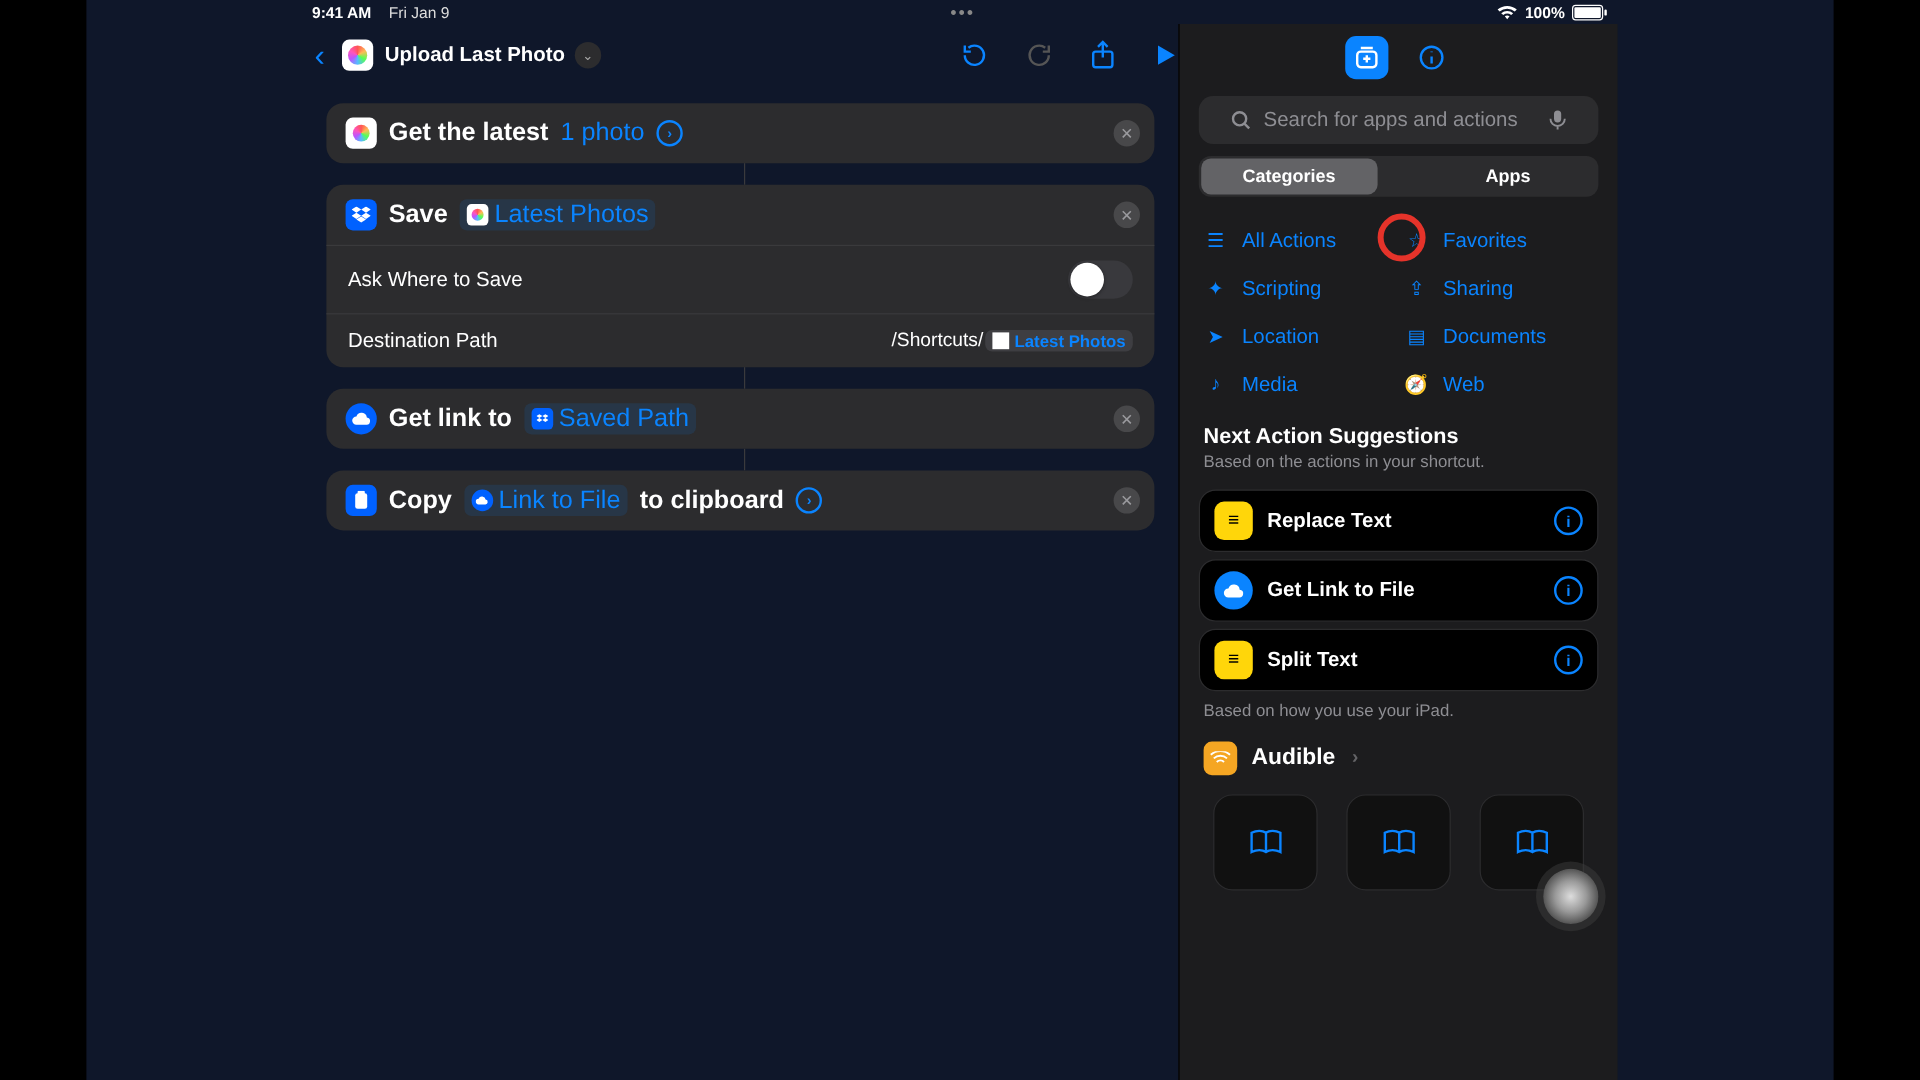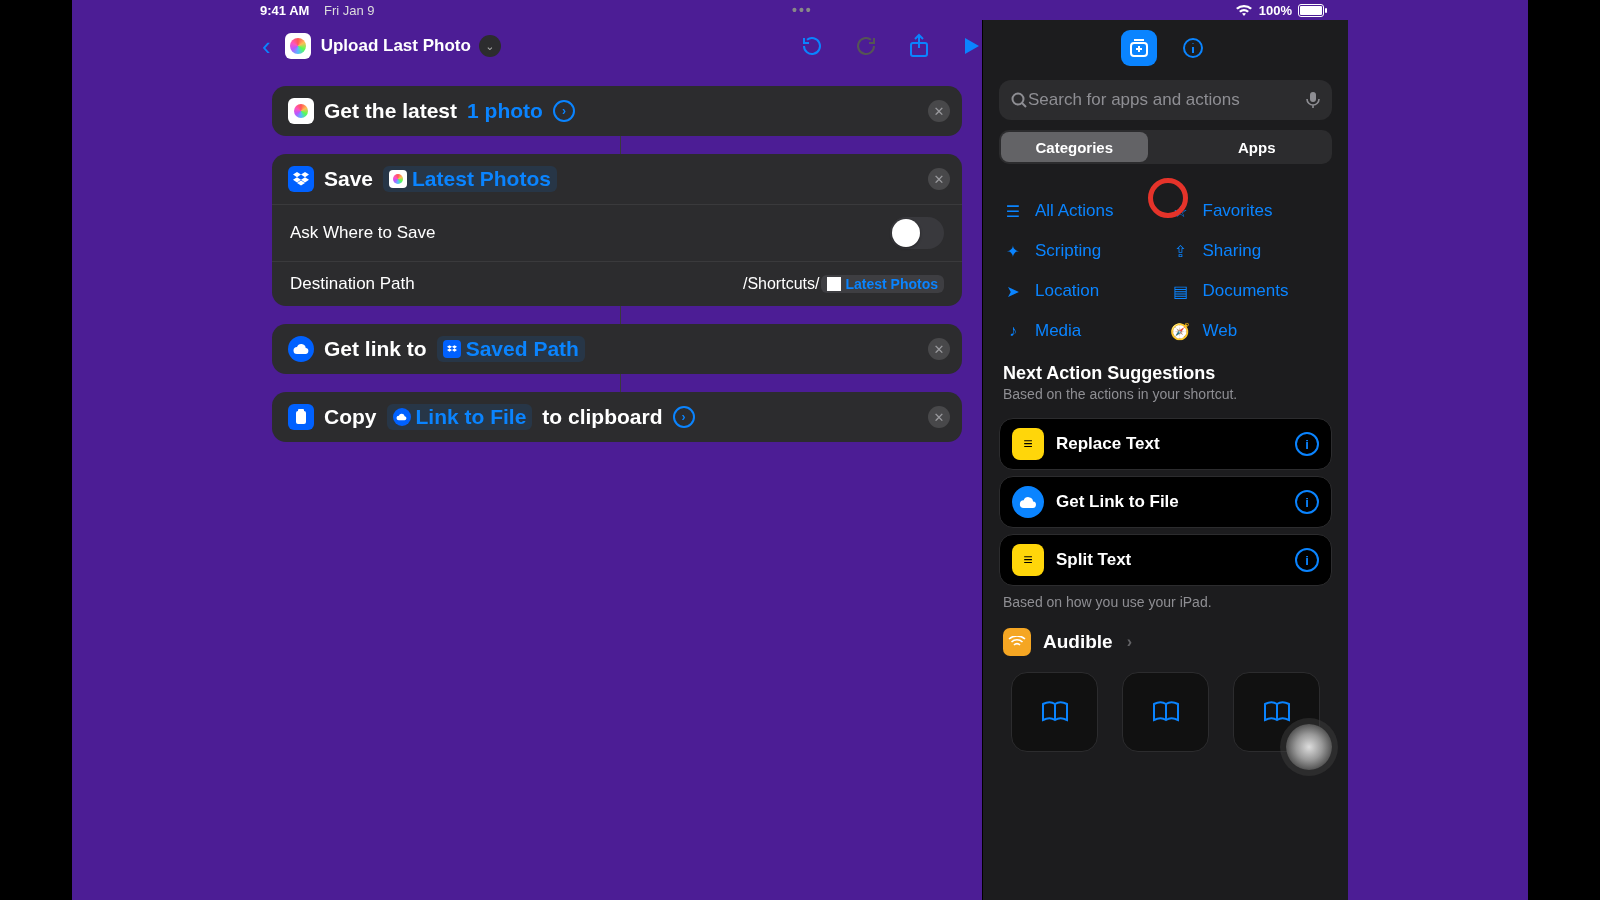--- a/index.html
+++ b/index.html
@@ -1,66 +1,66 @@
 <!DOCTYPE html>
 <html><head>
 <meta charset="utf-8">
 <style>
   * { box-sizing: border-box; margin: 0; padding: 0; font-family: -apple-system, "SF Pro Display", "Helvetica Neue", Arial, sans-serif; }
   body { background: #000; color: #fff; width: 1600px; height: 900px; overflow: hidden; display:flex; justify-content:center; align-items:flex-start;}
-  .device { width: 1456px; height: 900px; background: #4c1d95; position: relative; margin: 0 auto; }
+  .device { width: 1456px; height: 900px; background: #0f172a; position: relative; margin: 0 auto; }
   
 
   .statusbar { position:absolute; left:180px; top:0; width:1096px; height:20px; display:flex; align-items:center; color:#fff; font-size:13px; font-weight:600;}
   .statusbar .time { position:absolute; left:8px; }
   .statusbar .date { position:absolute; left:72px; font-weight:500; color:#ddd;}
   .statusbar .dots { position:absolute; left:540px; color:#888; letter-spacing:2px; font-size:14px;}
-  .statusbar .right { position:absolute; right:24px; display:flex; align-items:center; gap:6px;}
+  .statusbar .right { position:absolute; right:12px; display:flex; align-items:center; gap:6px;}
   .battery { width:26px; height:13px; border:1.5px solid #fff; border-radius:3px; position:relative;}
   .battery::after { content:""; position:absolute; right:-4px; top:3px; width:2px; height:5px; background:#fff; border-radius:1px;}
   .battery .fill { position:absolute; left:1px; top:1px; bottom:1px; right:1px; background:#fff; border-radius:1px;}
 
   .titlebar { position:absolute; left:180px; top:24px; width:730px; height:44px; display:flex; align-items:center; }
   .back-chevron { color:#0a84ff; font-size:26px; margin-left:10px; margin-right:14px; font-weight:300;}
   .app-icon-sm { width:26px; height:26px; border-radius:6px; background:#fff; display:flex; align-items:center; justify-content:center; font-size:14px;}
   .flower { background: conic-gradient(#f55,#fb5,#5f5,#5bf,#b5f,#f5b,#f55); border-radius:50%; width:16px; height:16px; }
   .title-text { font-size:17px; font-weight:700; margin-left:10px;}
   .title-chevron { width:22px; height:22px; border-radius:11px; background:#2c2c2e; color:#aaa; display:flex; align-items:center; justify-content:center; margin-left:8px; font-size:11px;}
   .title-actions { position:absolute; right:0; display:flex; gap:30px; align-items:center;}
   .icon-btn { color:#0a84ff; font-size:22px; }
   .icon-disabled { color:#555;}
   
   .editor { position:absolute; left:200px; top:86px; width:690px; }
   .action-card { background:#2c2c2e; border-radius:14px; margin-bottom:10px; position:relative; }
   .action-header { display:flex; align-items:center; padding:12px 16px; font-size:21px; font-weight:700; gap:10px;}
   .action-header .icon-box { width:26px; height:26px; border-radius:6px; display:flex; align-items:center; justify-content:center; font-size:14px; flex-shrink:0;}
   .photos-icon { background:#fff; }
   .dropbox-icon { background:#0061ff; color:#fff;}
-  .token { color:#0a84ff; font-weight:700;}
+  .token { color:#0a84ff; font-weight:400;}
   .token-pill { display:inline-flex; align-items:center; gap:5px; background:rgba(10,132,255,0.12); padding:1px 6px; border-radius:6px;}
   .token-pill .mini-icon { width:18px; height:18px; border-radius:4px; display:flex; align-items:center; justify-content:center; font-size:10px;}
   .chev-circle { width:22px; height:22px; border:2px solid #0a84ff; border-radius:50%; color:#0a84ff; display:flex; align-items:center; justify-content:center; font-size:12px; font-weight:900;}
   .close-x { position:absolute; right:12px; top:14px; width:22px; height:22px; border-radius:50%; background:#48484a; color:#9a9a9e; display:flex; align-items:center; justify-content:center; font-size:13px;}
   .card-row { display:flex; align-items:center; justify-content:space-between; padding:12px 18px; border-top:1px solid #3a3a3c; font-size:17px; font-weight:500;}
   .toggle { width:54px; height:32px; border-radius:16px; background:#39393d; position:relative;}
   .toggle .knob { width:28px; height:28px; border-radius:50%; background:#fff; position:absolute; top:2px; left:2px; box-shadow:0 1px 3px rgba(0,0,0,.4);}
   .toggle.on { background:#30d158;}
   .toggle.on .knob { left:24px;}
   .path-val { color:#fff; font-size:16px; display:flex; align-items:center; gap:2px;}
   .path-token { display:inline-flex; align-items:center; gap:4px; background:rgba(120,120,128,.24); padding:1px 6px; border-radius:6px; color:#0a84ff; font-size:14px; font-weight:600;}
   
   .sidepanel { position:absolute; left:910px; top:20px; width:366px; bottom:0; background:#1c1c1e; border-left:1px solid #000;}
   .panel-top { display:flex; justify-content:center; gap:18px; padding:10px 0 8px;}
   .panel-btn { width:36px; height:36px; border-radius:9px; display:flex; align-items:center; justify-content:center; color:#0a84ff; font-size:20px;}
   .panel-btn.active { background:#0a84ff; color:#fff;}
-  .search-row { margin:6px 16px; background:#2c2c2e; border-radius:12px; height:40px; display:flex; align-items:center; padding:0 12px; color:#8e8e93;}
+  .search-row { margin:6px 16px; background:#2c2c2e; border-radius:12px; height:40px; display:flex; align-items:center; padding:0 27px; gap:10px; color:#8e8e93;}
   .search-row .mag { font-size:17px;}
   .search-row .ph { flex:1; font-size:17px;}
   .search-row .mic { font-size:17px;}
-  .seg { margin:10px 16px 29px; background:#2c2c2e; border-radius:10px; height:34px; display:flex; padding:2px;gap:36px;}
+  .seg { margin:10px 16px 19px; background:#2c2c2e; border-radius:10px; height:34px; display:flex; padding:2px;gap:36px;}
   .seg .opt { flex:1; display:flex; align-items:center; justify-content:center; font-size:15px; font-weight:600; color:#fff; border-radius:8px;}
   .seg .opt.sel { background:#636366;}
   .cat-grid { display:grid; grid-template-columns:1fr 1fr; gap:4px 10px; padding:0 20px 14px;}
   .cat-item { display:flex; align-items:center; gap:12px; color:#0a84ff; font-size:17px; font-weight:500; padding:8px 0;}
   .cat-item .ci { width:20px; text-align:center; font-size:16px;}
   .section-h { padding:0 20px; font-size:18px; font-weight:700; color:#fff;}
   .section-sub { padding:2px 20px 10px; font-size:14px; color:#8e8e93;}
   .sugg { margin:6px 16px; background:#000; border:1px solid #2c2c2e; border-radius:14px; height:52px; display:flex; align-items:center; padding:0 12px; gap:12px;}
   .sugg .sicon { width:32px; height:32px; border-radius:8px; display:flex; align-items:center; justify-content:center; font-size:16px; font-weight:700;}
   .sicon.yellow { background:#ffd60a; color:#000;}

